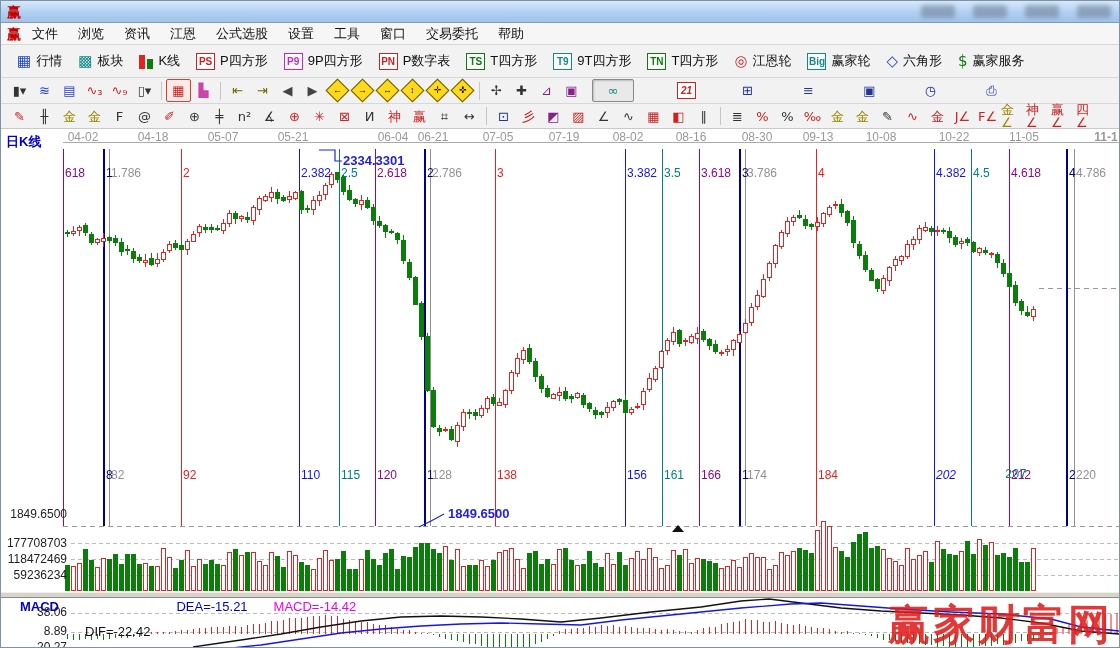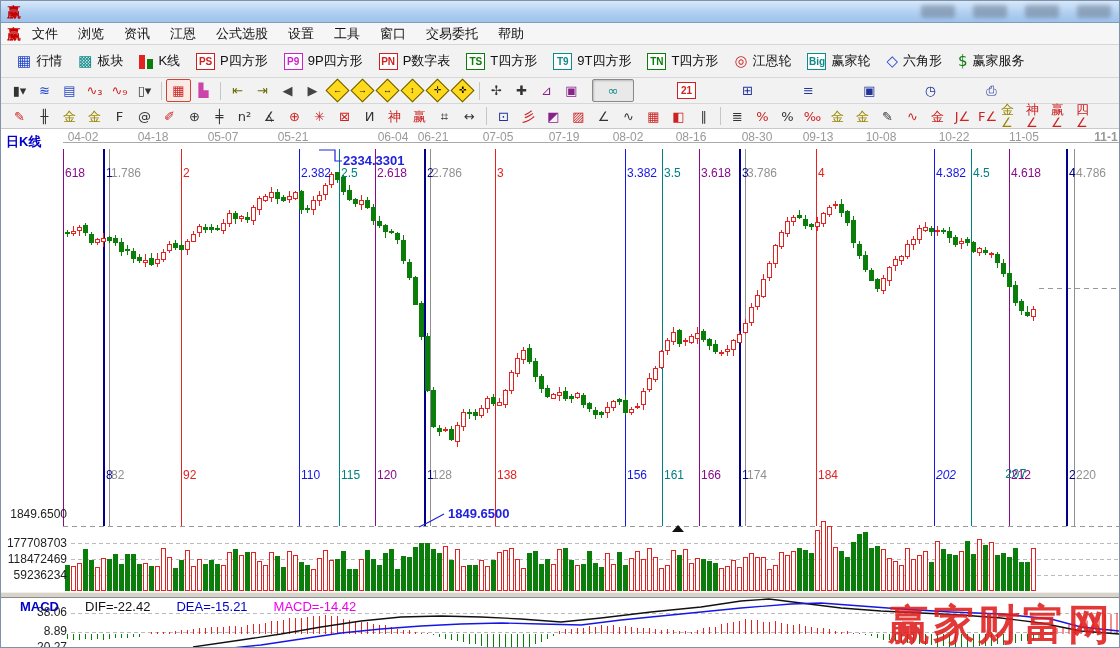--- a/index.html
+++ b/index.html
@@ -49,21 +49,21 @@
   .date-label{top:1px;transform:translateX(-50%);font-size:12px;color:#999;}
   .gtop{top:37px;font-size:12px;}
   .gbot{top:339px;font-size:12px;}
   .axis-label{width:64px;text-align:right;font-size:12px;color:#222;}
   #peak-note{left:342px;top:24px;color:#2222dd;font-size:13px;font-weight:bold;}
   #low-note{left:447px;top:377px;color:#2222dd;font-size:13px;font-weight:bold;}
   #divider{position:absolute;left:0;top:463px;width:100%;height:6px;background:#d8d4cc;
     border-top:1px solid #f2efe9;border-bottom:1px solid #8a8a8a;box-sizing:border-box;}
   #macd-header{position:absolute;left:19px;top:470px;font-size:13px;display:flex;gap:26px;}
   #macd-header .t{color:#0000cc;font-weight:bold;}
-  #macd-header .dif{color:#111;}
+  #macd-header .dif{color:#111;margin-top:25px;}
   #macd-header .dea{color:#0000cc;}
   #macd-header .m{color:#ee00ee;}
   #watermark{position:absolute;right:8px;top:468px;font-size:42px;letter-spacing:3px;font-weight:bold;
     color:#e01d1d;opacity:.88;font-family:"DejaVu Serif","Liberation Serif",serif;z-index:9;}
 </style>
 </head>
 <body>
 
 <div id="app">
 
@@ -227,21 +227,21 @@
       <div class="tbtn">
         <span class="glyph" style="color: rgb(136, 34, 136);">⊿</span>
       </div>
       <div class="tbtn">
         <span class="glyph" style="color: rgb(136, 34, 136);">▣</span>
       </div>
       <div class="tbtn pressed" style="margin-left: 8px;">
         <span class="glyph" style="color: rgb(15, 138, 138);">∞</span>
       </div>
       <div class="tbtn" style="margin-left: 40px;">
-        <span class="iconbox" style="color: rgb(204, 34, 34);">21</span>
+        <span class="iconbox" style="color: rgb(204, 34, 34); font-style: italic;">21</span>
       </div>
       <div class="tbtn" style="margin-left: 36px;">
         <span class="glyph" style="color: rgb(34, 51, 153);">⊞</span>
       </div>
       <div class="tbtn" style="margin-left: 36px;">
         <span class="glyph" style="color: rgb(34, 51, 153);">≡</span>
       </div>
       <div class="tbtn" style="margin-left: 36px;">
         <span class="glyph" style="color: rgb(34, 51, 153);">▣</span>
       </div>

